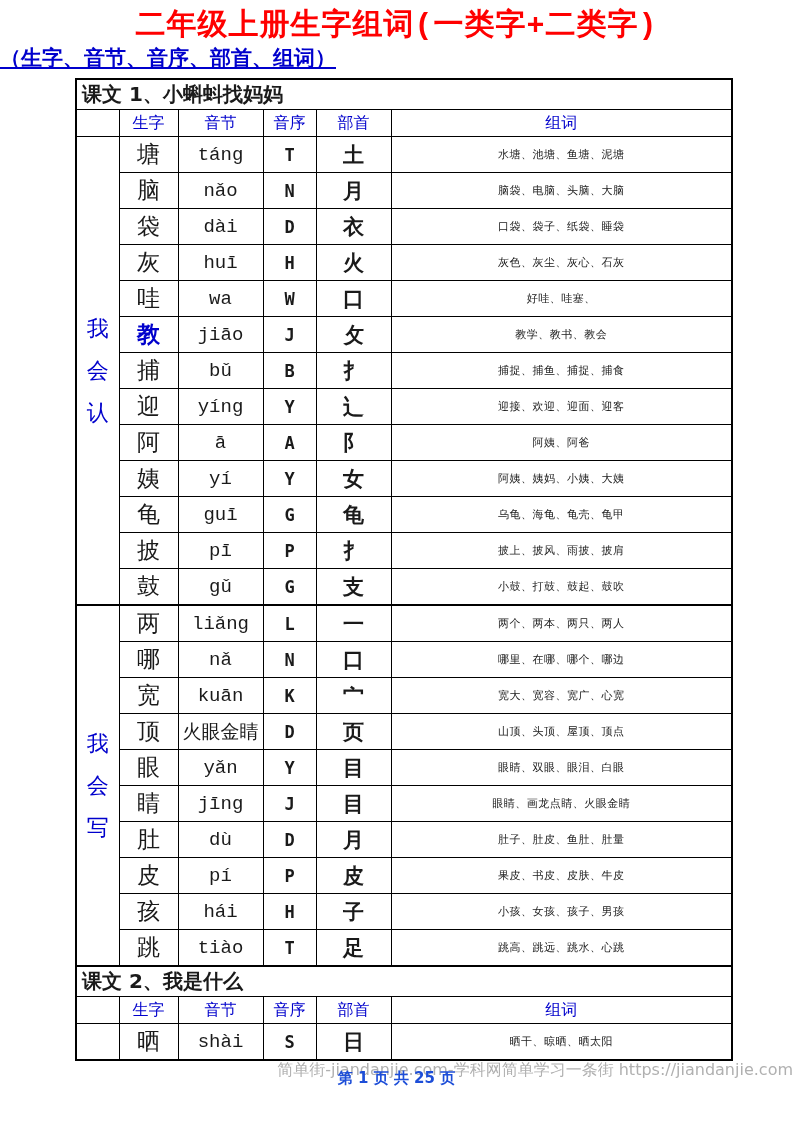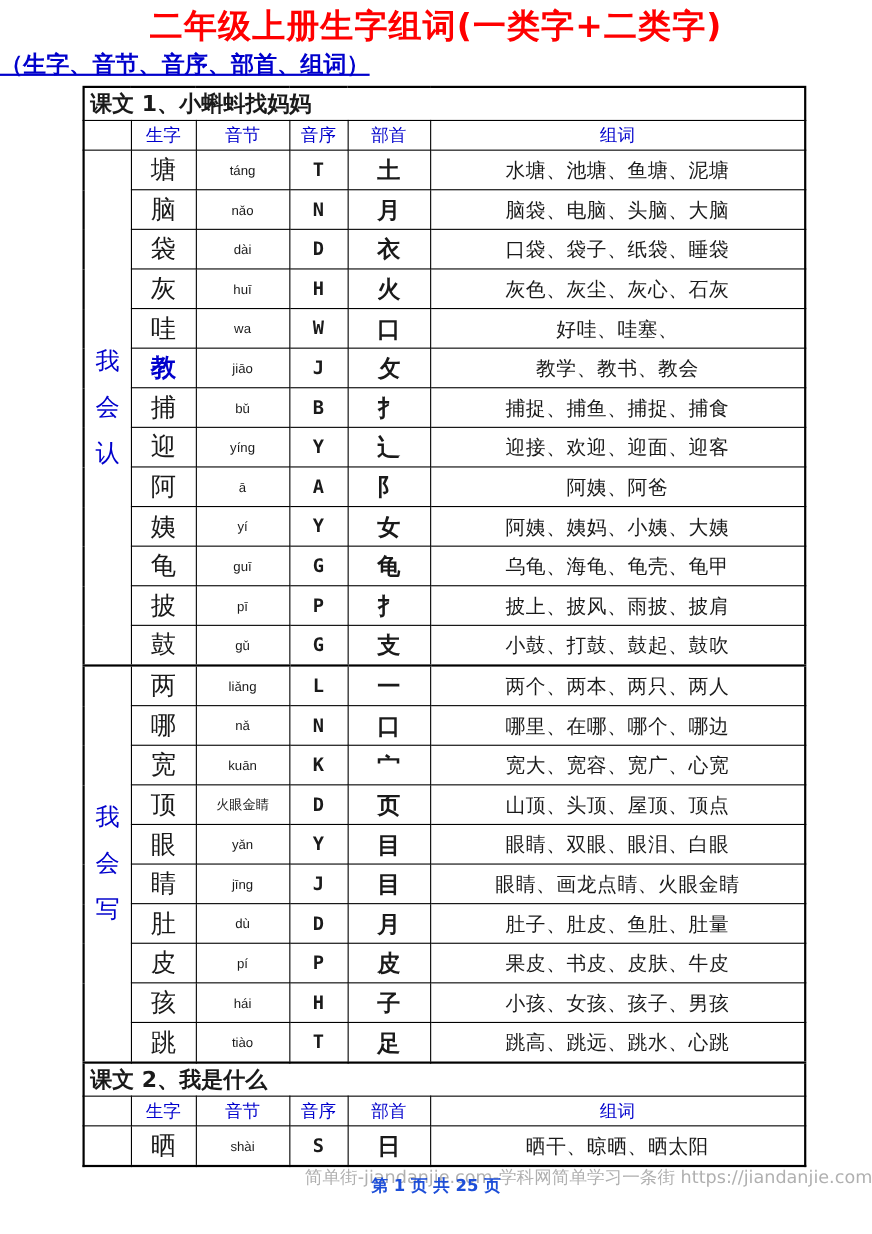--- a/index.html
+++ b/index.html
@@ -9,21 +9,21 @@
     --border:#000000;
     --wm:#b0b0b0;
   }
   html,body{margin:0;padding:0;}
   body{
     width:793px;height:1122px;position:relative;background:#ffffff;
     font-family:"DejaVu Sans",sans-serif;color:var(--ink);overflow:hidden;
   }
   .title{
     position:absolute;top:4px;left:0;width:100%;text-align:center;
-    font-size:30px;font-weight:bold;color:var(--red);letter-spacing:1px;margin:0;
+    font-size:30px;font-weight:bold;color:var(--red);letter-spacing:1px;margin:0;font-family:Liberation Mono, monospace;
   }
   .subtitle{
     position:absolute;top:44px;left:0;width:100%;text-align:left;
     font-size:21px;font-weight:bold;color:var(--blue);margin:0;text-decoration:underline;
   }
   table.sheet{
     position:absolute;left:75px;top:78px;width:656px;
     border-collapse:collapse;table-layout:fixed;
     border:2px solid var(--border);
     padding-left:34px;
@@ -38,24 +38,24 @@
   }
   tr.data-row td{height:35px;text-align:center;vertical-align:middle;}
   tr.group-start td{border-top:2px solid var(--border);}
   td.group-label{
     color:var(--blue);font-size:22px;text-align:center;vertical-align:middle;
     line-height:1;
   }
   td.group-label div{margin:20px 0;}
   td.char-cell{font-size:23px;}
   td.char-cell.blue{color:var(--blue);font-weight:bold;}
-  td.pinyin-cell{font-family:Liberation Sans, sans-serif;font-size:12px;}
+  td.pinyin-cell{font-family:Liberation Mono, monospace;font-size:19px;}
   td.initial-cell{font-family:"DejaVu Sans Mono",monospace;font-size:17px;font-weight:bold;}
   td.radical-cell{font-size:21px;font-weight:bold;}
-  td.words-cell{text-align:left;font-size:18px;padding-left:7px;letter-spacing:0.5px;}
+  td.words-cell{text-align:left;font-size:11px;padding-left:7px;letter-spacing:0.5px;}
   .watermark{
     position:absolute;top:1060px;left:0;width:100%;text-align:right;
     font-size:16px;color:var(--wm);
   }
   .page-num{
     position:absolute;top:1069px;left:0;width:100%;text-align:center;
     font-size:15px;font-weight:bold;color:#1d4ed8;
   }
 </style>
 </head>

